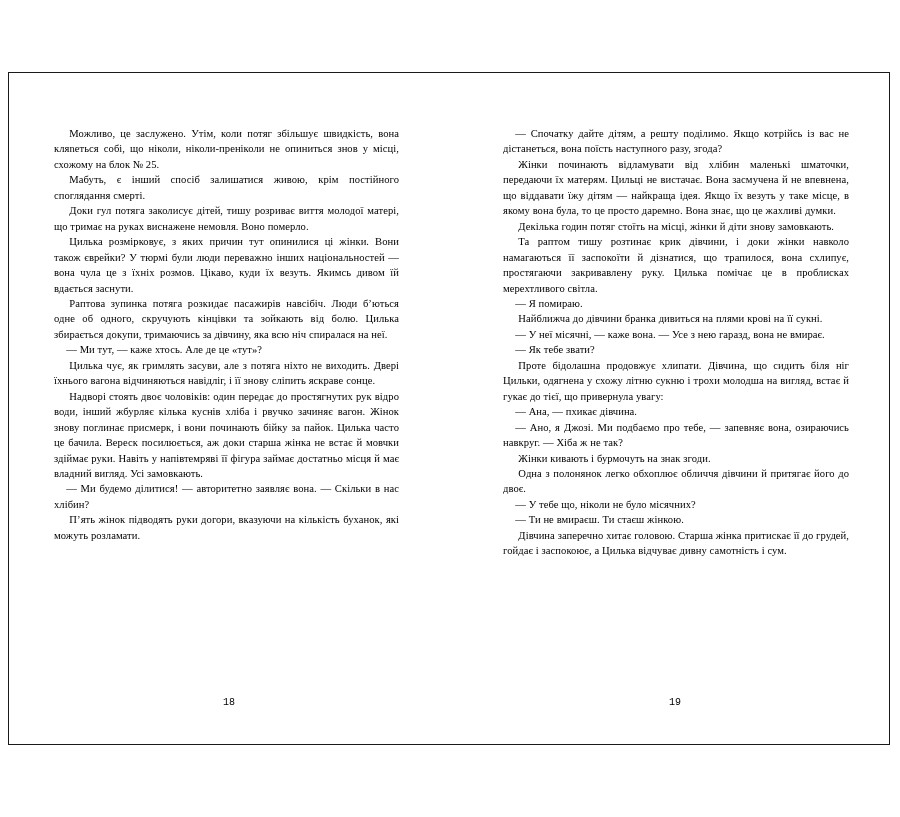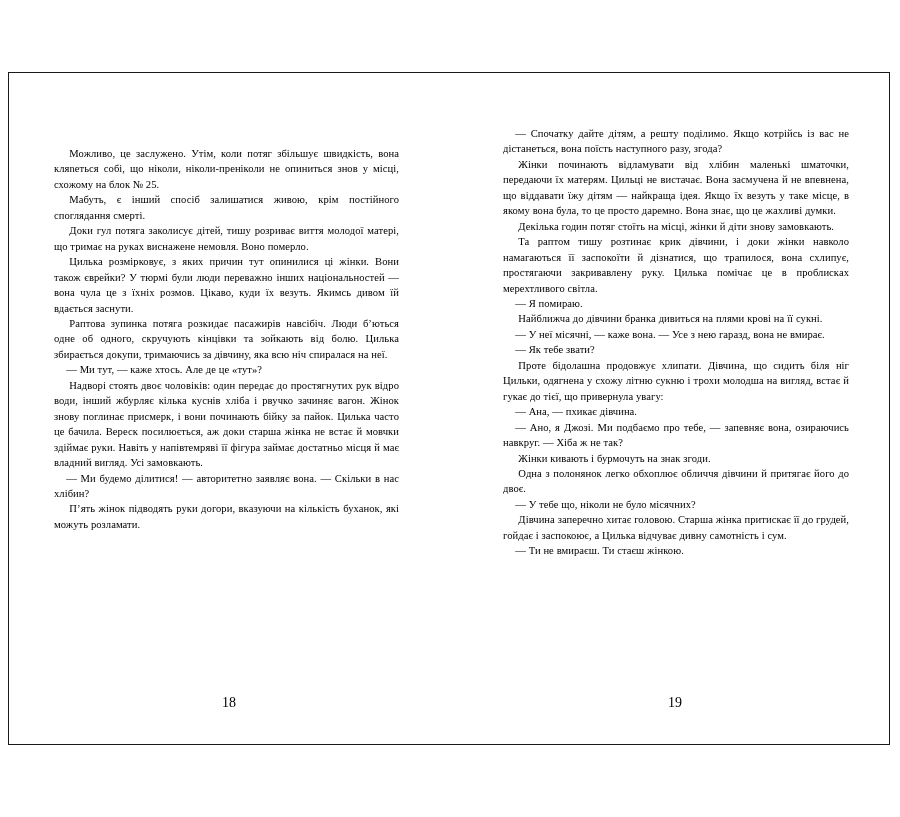--- a/index.html
+++ b/index.html
@@ -45,21 +45,20 @@
   .page-body {
     position: absolute;
     top: 53px;
     height: 548px;
     overflow: hidden;
   }
 
   .page-left .page-body {
     left: 45px;
     width: 345px;
-    margin-top: 20px;
   }
 
   .page-right .page-body {
     left: 54px;
     width: 346px;
   }
 
   p.para {
     margin: 0;
     text-indent: 1.45em;
@@ -72,24 +71,24 @@
     -webkit-font-smoothing: antialiased;
   }
 
   p.para.dialogue {
     text-indent: 1.15em;
   }
 
   .folio {
     position: absolute;
     bottom: 36px;
-    font-size: 14px;
+    font-size: 10px;
     line-height: 11px;
     color: #000000;
-    font-family: Liberation Serif, serif;
+    font-family: Liberation Mono, monospace;
   }
 
   .page-left .folio {
     left: 0;
     width: 100%;
     text-align: center;
     padding-left: 0px;
   }
 
   .page-right .folio {
@@ -107,20 +106,21 @@
   <div id="spread">
 
     <div class="page page-left">
       <div class="page-body">
           <p class="para">Можливо, це заслужено. Утім, коли потяг збільшує швидкість, вона кляneться собі, що ніколи, ніколи-преніколи не опиниться знов у місці, схожому на блок № 25.</p>
           <p class="para">Мабуть, є інший спосіб залишатися живою, крім постійного споглядання смерті.</p>
           <p class="para">Доки гул потяга заколисує дітей, тишу розриває виття молодої матері, що тримає на руках виснажене немовля. Воно померло.</p>
           <p class="para">Цилька розмірковує, з яких причин тут опинилися ці жінки. Вони також єврейки? У тюрмі були люди переважно інших національностей — вона чула це з їхніх розмов. Цікаво, куди їх везуть. Якимсь дивом їй вдається заснути.</p>
           <p class="para">Раптова зупинка потяга розкидає пасажирів навсібіч. Люди б’ються одне об одного, скручують кінцівки та зойкають від болю. Цилька збирається докупи, тримаючись за дівчину, яка всю ніч спиралася на неї.</p>
           <p class="para dialogue">— Ми тут, — каже хтось. Але де це «тут»?</p>
+          <p class="para">Цилька чує, як гримлять засуви, але з потяга ніхто не виходить. Двері їхнього вагона відчиняються навідліг, і її знову сліпить яскраве сонце.</p>
           <p class="para">Надворі стоять двоє чоловіків: один передає до простягнутих рук відро води, інший жбурляє кілька куснів хліба і рвучко зачиняє вагон. Жінок знову поглинає присмерк, і вони починають бійку за пайок. Цилька часто це бачила. Вереск посилюється, аж доки старша жінка не встає й мовчки здіймає руки. Навіть у напівтемряві її фігура займає достатньо місця й має владний вигляд. Усі замовкають.</p>
           <p class="para dialogue">— Ми будемо ділитися! — авторитетно заявляє вона. — Скільки в нас хлібин?</p>
           <p class="para">П’ять жінок підводять руки догори, вказуючи на кількість буханок, які можуть розламати.</p>
         </div>
       <div class="folio">18</div>
     </div>
 
     <div class="page page-right">
       <div class="page-body">
           <p class="para dialogue">— Спочатку дайте дітям, а решту поділимо. Якщо котрійсь із вас не дістанеться, вона поїсть наступного разу, згода?</p>
@@ -130,20 +130,20 @@
           <p class="para dialogue">— Я помираю.</p>
           <p class="para">Найближча до дівчини бранка дивиться на плями крові на її сукні.</p>
           <p class="para dialogue">— У неї місячні, — каже вона. — Усе з нею гаразд, вона не вмирає.</p>
           <p class="para dialogue">— Як тебе звати?</p>
           <p class="para">Проте бідолашна продовжує хлипати. Дівчина, що сидить біля ніг Цильки, одягнена у схожу літню сукню і трохи молодша на вигляд, встає й гукає до тієї, що привернула увагу:</p>
           <p class="para dialogue">— Ана, — пхикає дівчина.</p>
           <p class="para dialogue">— Ано, я Джозі. Ми подбаємо про тебе, — запевняє вона, озираючись навкруг. — Хіба ж не так?</p>
           <p class="para">Жінки кивають і бурмочуть на знак згоди.</p>
           <p class="para">Одна з полонянок легко обхоплює обличчя дівчини й притягає його до двоє.</p>
           <p class="para dialogue">— У тебе що, ніколи не було місячних?</p>
+          <p class="para dialogue">— Ти не вмираєш. Ти стаєш жінкою.</p>
           <p class="para">Дівчина заперечно хитає головою. Старша жінка притискає її до грудей, гойдає і заспокоює, а Цилька відчуває дивну самотність і сум.</p>
-          <p class="para dialogue">— Ти не вмираєш. Ти стаєш жінкою.</p>
         </div>
       <div class="folio">19</div>
     </div>
 
   </div>
 </div>
 
 </body></html>

